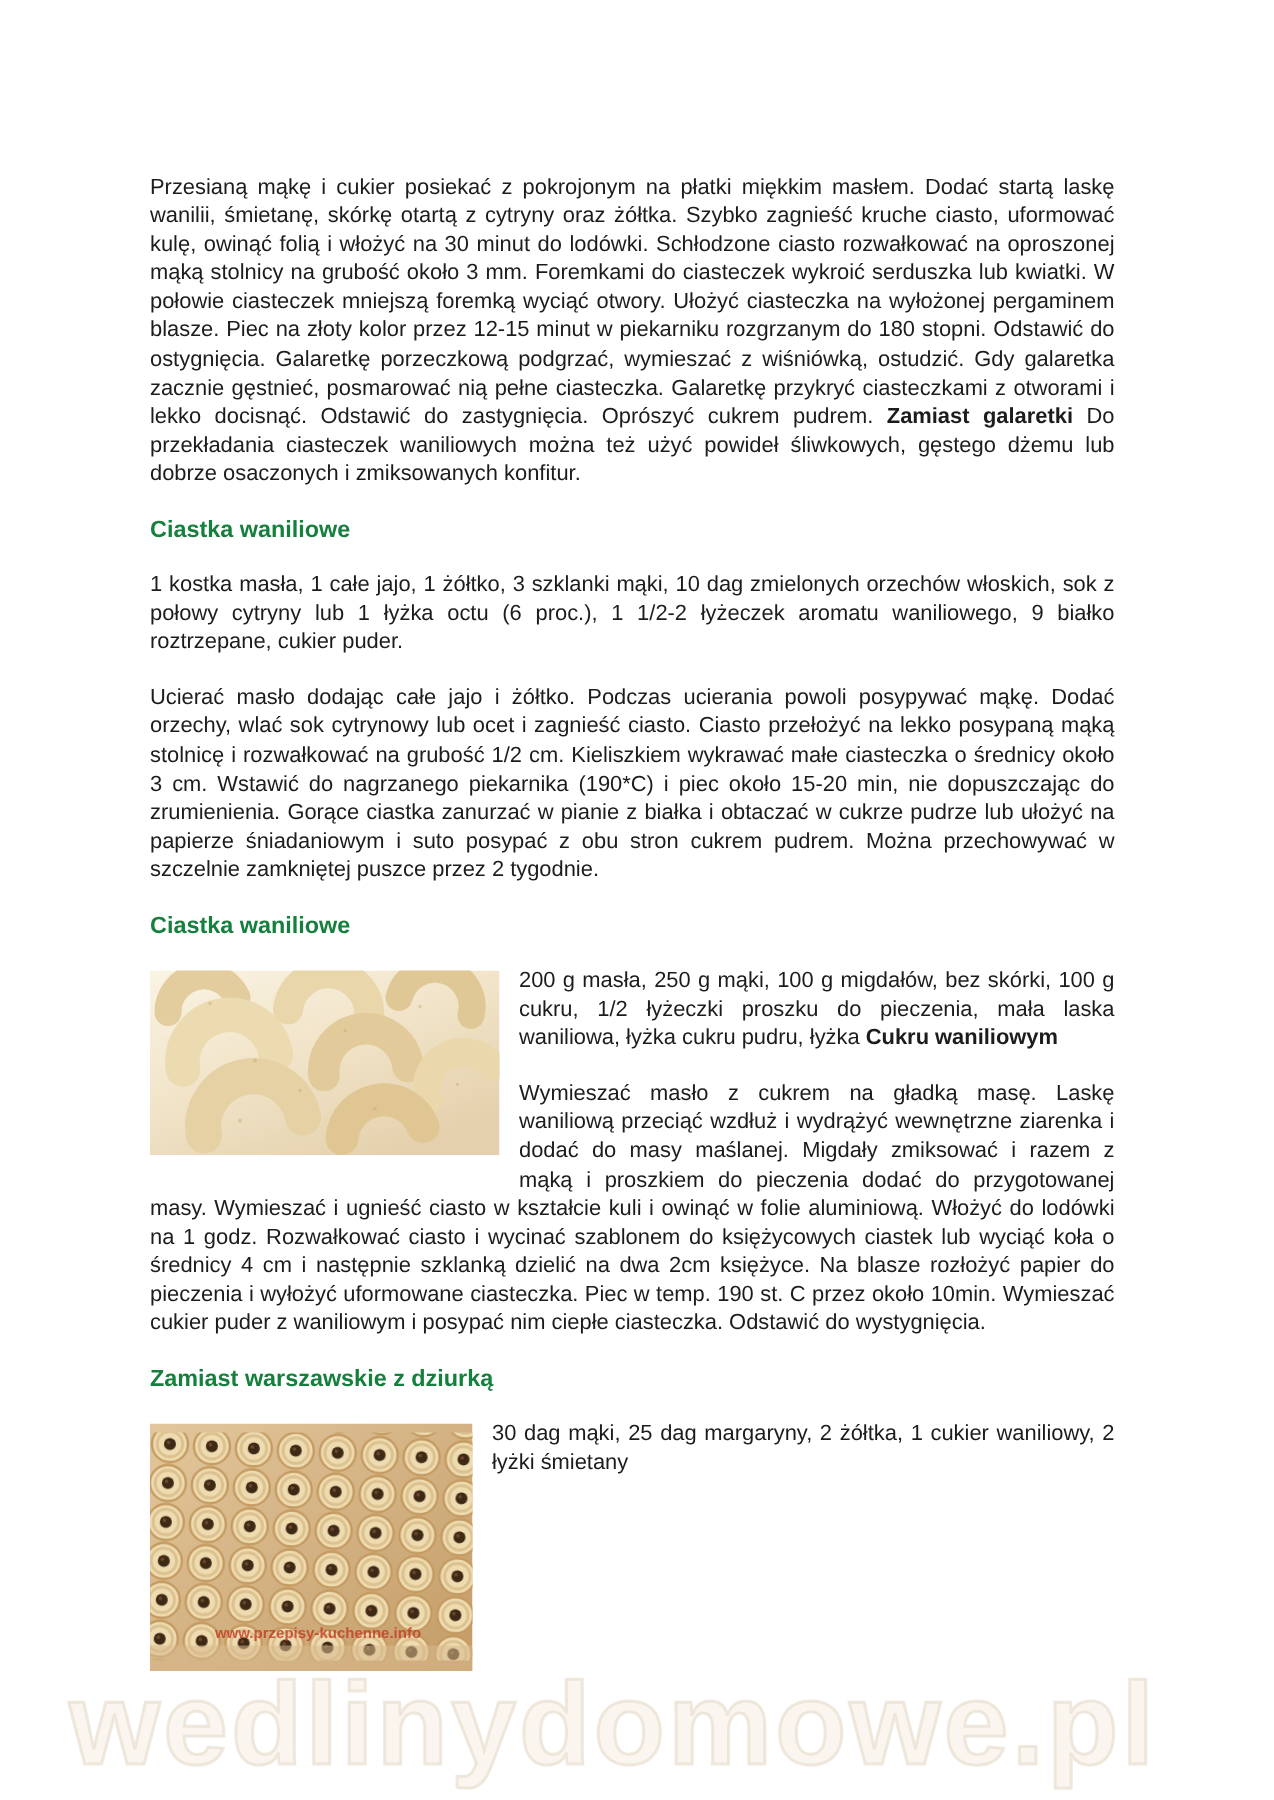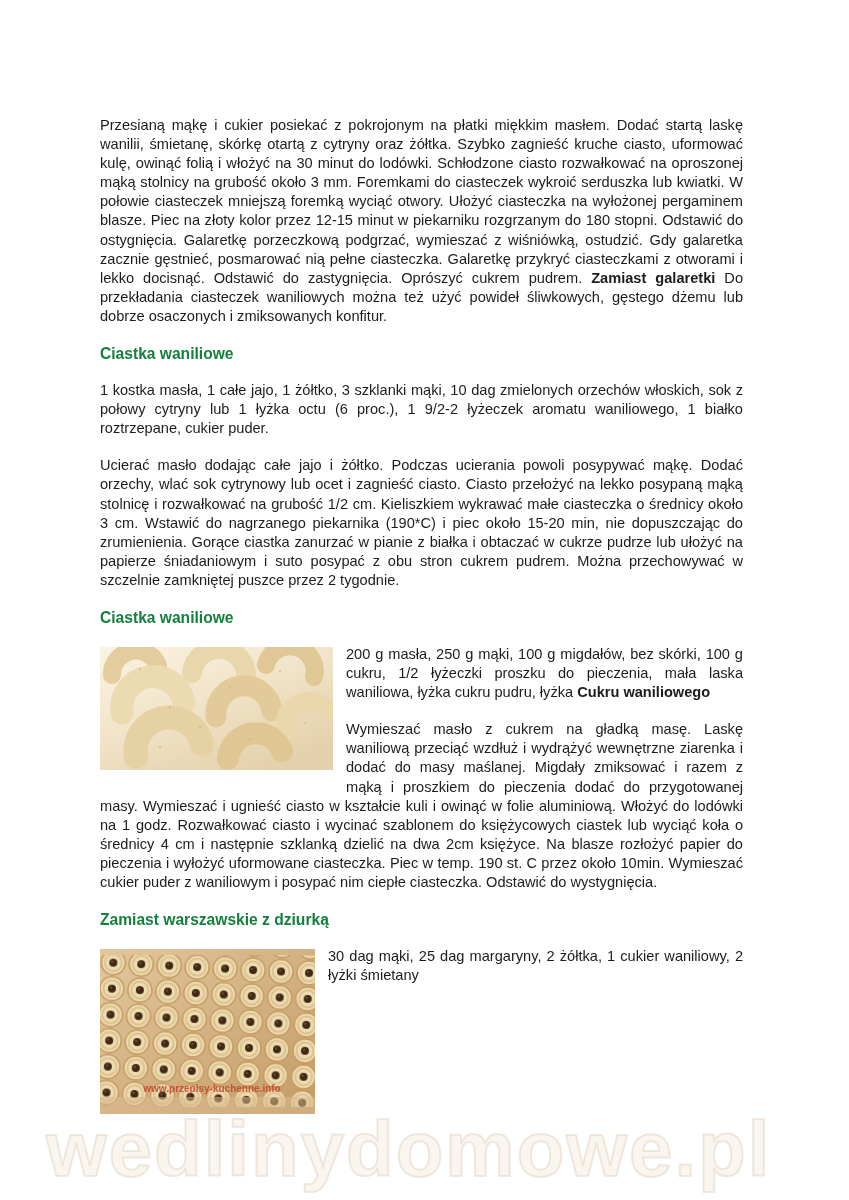--- a/index.html
+++ b/index.html
@@ -50,21 +50,21 @@
 </style>
 </head>
 <body>
 
 <div class="page">
 
   <p class="body"><span>Przesianą mąkę i cukier posiekać z pokrojonym na płatki miękkim masłem. Dodać startą laskę wanilii, śmietanę, skórkę otartą z cytryny oraz żółtka. Szybko zagnieść kruche ciasto, uformować kulę, owinąć folią i włożyć na 30 minut do lodówki. Schłodzone ciasto rozwałkować na oproszonej mąką stolnicy na grubość około 3 mm. Foremkami do ciasteczek wykroić serduszka lub kwiatki. W połowie ciasteczek mniejszą foremką wyciąć otwory. Ułożyć ciasteczka na wyłożonej pergaminem blasze. Piec na złoty kolor przez 12-15 minut w piekarniku rozgrzanym do 180 stopni. Odstawić do ostygnięcia. Galaretkę porzeczkową podgrzać, wymieszać z wiśniówką, ostudzić. Gdy galaretka zacznie gęstnieć, posmarować nią pełne ciasteczka. Galaretkę przykryć ciasteczkami z otworami i lekko docisnąć. Odstawić do zastygnięcia. Oprószyć cukrem pudrem. </span><b>Zamiast galaretki</b><span> Do przekładania ciasteczek waniliowych można też użyć powideł śliwkowych, gęstego dżemu lub dobrze osaczonych i zmiksowanych konfitur.</span></p>
 
   <h2 class="heading">Ciastka waniliowe</h2>
 
-  <p class="body">1 kostka masła, 1 całe jajo, 1 żółtko, 3 szklanki mąki, 10 dag zmielonych orzechów włoskich, sok z połowy cytryny lub 1 łyżka octu (6 proc.), 1 9/2-2 łyżeczek aromatu waniliowego, 1 białko roztrzepane, cukier puder.</p>
+  <p class="body">1 kostka masła, 1 całe jajo, 1 żółtko, 3 szklanki mąki, 10 dag zmielonych orzechów włoskich, sok z połowy cytryny lub 1 łyżka octu (6 proc.), 1 1/2-2 łyżeczek aromatu waniliowego, 9 białko roztrzepane, cukier puder.</p>
 
   <p class="body">Ucierać masło dodając całe jajo i żółtko. Podczas ucierania powoli posypywać mąkę. Dodać orzechy, wlać sok cytrynowy lub ocet i zagnieść ciasto. Ciasto przełożyć na lekko posypaną mąką stolnicę i rozwałkować na grubość 1/2 cm. Kieliszkiem wykrawać małe ciasteczka o średnicy około 3 cm. Wstawić do nagrzanego piekarnika (190*C) i piec około 15-20 min, nie dopuszczając do zrumienienia. Gorące ciastka zanurzać w pianie z białka i obtaczać w cukrze pudrze lub ułożyć na papierze śniadaniowym i suto posypać z obu stron cukrem pudrem. Można przechowywać w szczelnie zamkniętej puszce przez 2 tygodnie.</p>
 
   <h2 class="heading">Ciastka waniliowe</h2>
 
   <div class="section">
     <svg class="photo photo1" viewBox="0 0 233 123" preserveAspectRatio="none">
       <defs>
         <linearGradient id="g1" x1="0" y1="0" x2="0.7" y2="1">
           <stop offset="0" stop-color="#faf4e4"></stop>
@@ -87,21 +87,21 @@
         <circle cx="40" cy="22" r="1.2"></circle>
           <circle cx="70" cy="60" r="1.3"></circle>
           <circle cx="130" cy="40" r="1.1"></circle>
         <circle cx="180" cy="24" r="1.2"></circle>
           <circle cx="60" cy="100" r="1.3"></circle>
           <circle cx="150" cy="92" r="1.2"></circle>
         <circle cx="205" cy="76" r="1.1"></circle>
           <circle cx="100" cy="80" r="1.2"></circle>
       </g>
     </svg>
-    <p class="body"><span>200 g masła, 250 g mąki, 100 g migdałów, bez skórki, 100 g cukru, 1/2 łyżeczki proszku do pieczenia, mała laska waniliowa, łyżka cukru pudru, łyżka </span><b>Cukru waniliowego</b></p>
+    <p class="body"><span>200 g masła, 250 g mąki, 100 g migdałów, bez skórki, 100 g cukru, 1/2 łyżeczki proszku do pieczenia, mała laska waniliowa, łyżka cukru pudru, łyżka </span><b>Cukru waniliowym</b></p>
     <p class="body">Wymieszać masło z cukrem na gładką masę. Laskę waniliową przeciąć wzdłuż i wydrążyć wewnętrzne ziarenka i dodać do masy maślanej. Migdały zmiksować i razem z mąką i proszkiem do pieczenia dodać do przygotowanej masy. Wymieszać i ugnieść ciasto w kształcie kuli i owinąć w folie aluminiową. Włożyć do lodówki na 1 godz. Rozwałkować ciasto i wycinać szablonem do księżycowych ciastek lub wyciąć koła o średnicy 4 cm i następnie szklanką dzielić na dwa 2cm księżyce. Na blasze rozłożyć papier do pieczenia i wyłożyć uformowane ciasteczka. Piec w temp. 190 st. C przez około 10min. Wymieszać cukier puder z waniliowym i posypać nim ciepłe ciasteczka. Odstawić do wystygnięcia.</p>
   </div>
 
   <h2 class="heading">Zamiast warszawskie z dziurką</h2>
 
   <div class="section">
     <svg class="photo photo2" viewBox="0 0 215 165" preserveAspectRatio="none">
       <defs>
         <linearGradient id="g2" x1="0" y1="0" x2="1" y2="1">
           <stop offset="0" stop-color="#e2c79c"></stop>

